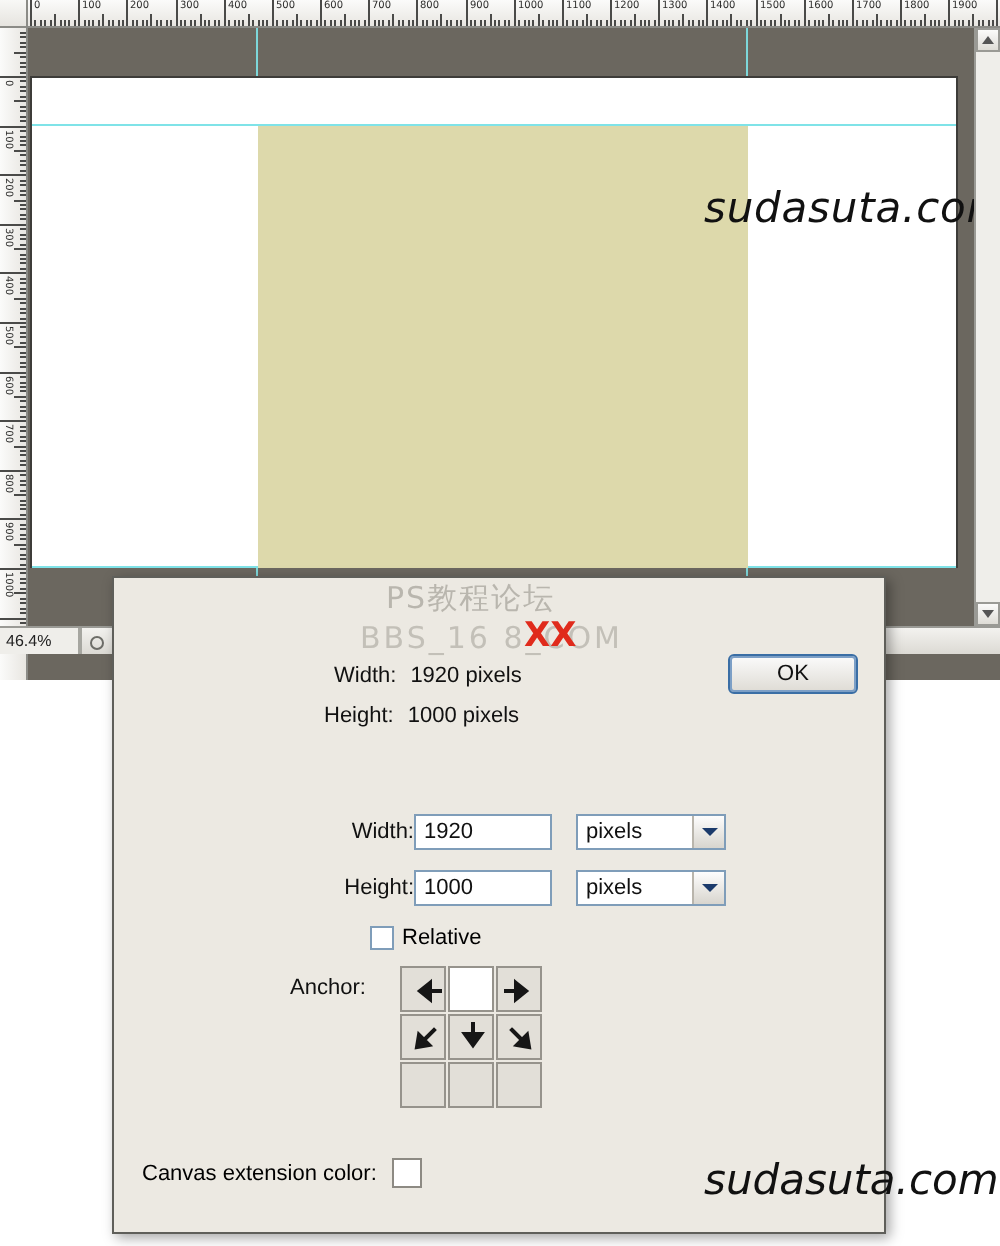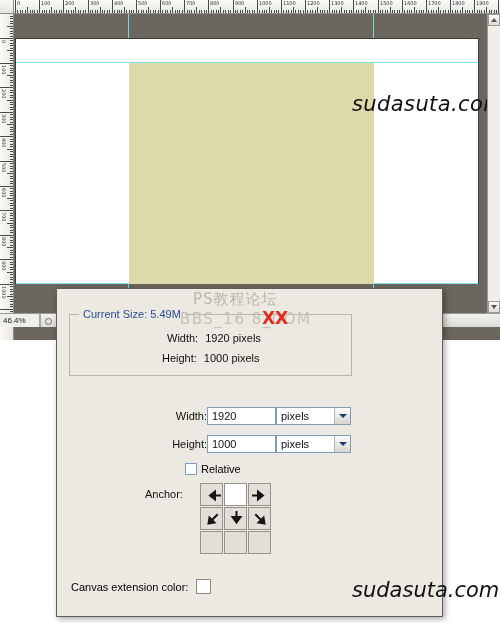--- a/index.html
+++ b/index.html
@@ -289,21 +289,21 @@
   }
   
   .combo {
     width: 75px;
     height: 18px;
     background: #ffffff;
     border: 1px solid #7f9db9;
     box-sizing: border-box;
     display: flex;
     align-items: center;
-    margin-left: 0;
+    margin-left: 12px;
     position: relative;
   }
   .combo .ctext {
     flex: 1;
     font-size: 11px;
     padding-left: 4px;
     color: #111;
     overflow: hidden;
     white-space: nowrap;
   }
@@ -831,23 +831,20 @@
   </div>
 </div>
 
 <div id="bottom-area"></div>
 
 <div id="dialog">
 
 
   <div class="dlg-body">
 
-    <div class="group" id="grp-current">
-      <div class="group-title">Current Size: 5.49M</div>
-    </div>
     <div class="row" style="left:110px; top:43px;">
       <span class="lbl">Width:</span>
       <span class="val">1920 pixels</span>
     </div>
     <div class="row" style="left:105px; top:63px;">
       <span class="lbl">Height:</span>
       <span class="val">1000 pixels</span>
     </div>
 
 
@@ -903,20 +900,21 @@
         <div class="acell">
           <svg width="19" height="19" viewBox="0 0 19 19">
             <path d="M5 5 L12 12 M7.5 12.5 L13.5 13.5 L12.5 7.5 Z" stroke="#161616" stroke-width="2" fill="#161616" stroke-linecap="square"></path>
           </svg>
         </div>
         <div class="acell"></div>
         <div class="acell"></div>
         <div class="acell"></div>
       </div>
 
+    <div class="btn default" id="btn-ok">OK</div>
 
     <div id="ext-row">
       <span style="font-size:11px;">Canvas extension color:</span>
       <div id="ext-swatch"></div>
     </div>
 
   </div>
 </div>
 
 <div class="wm" id="wm-cn">PS教程论坛</div>

